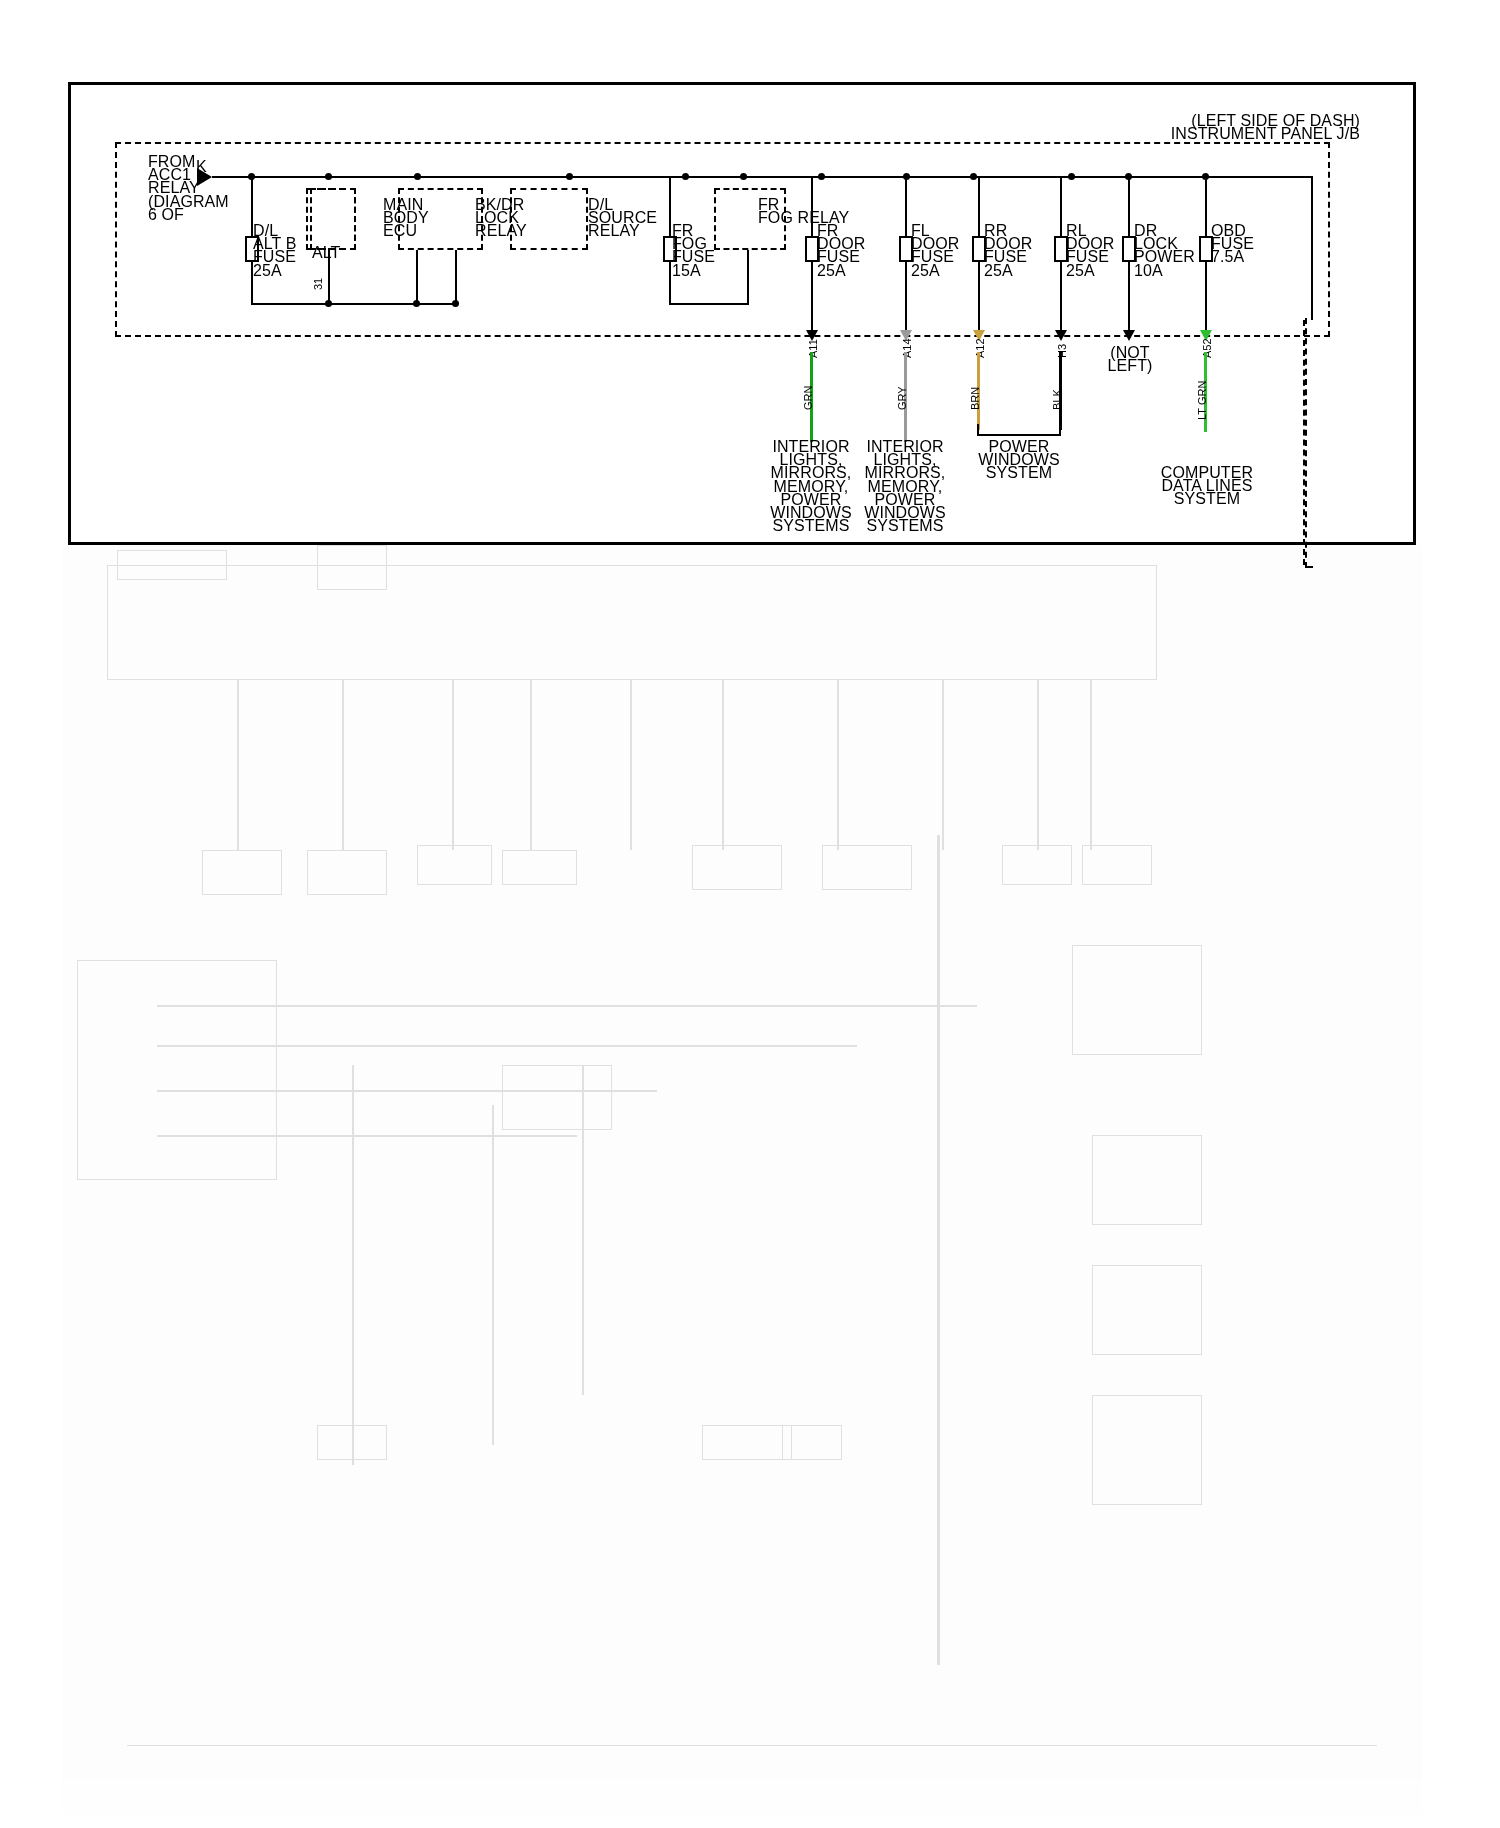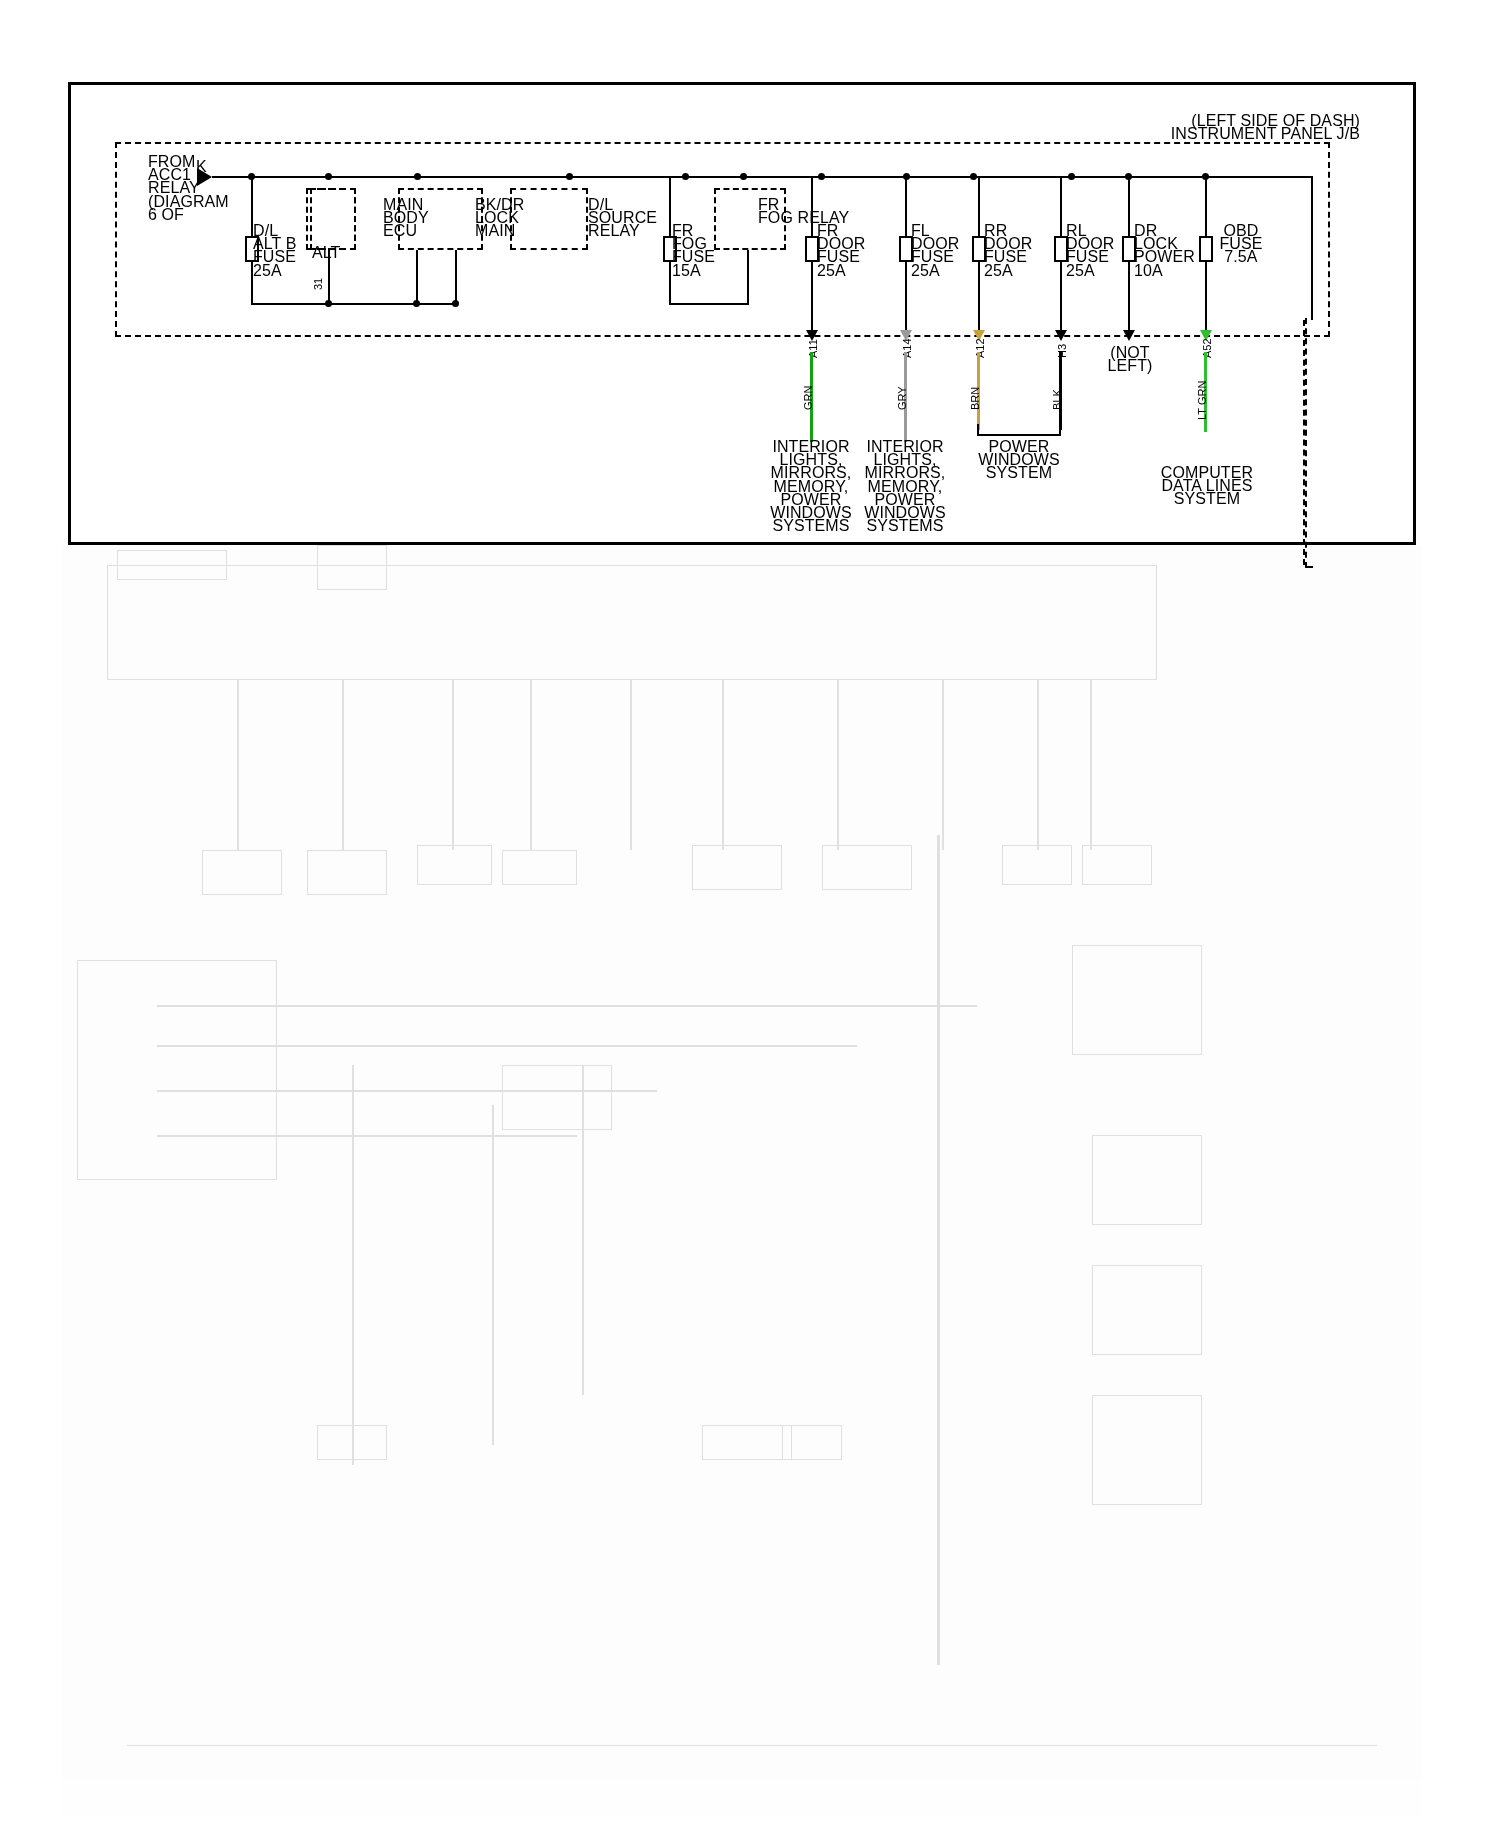--- a/index.html
+++ b/index.html
@@ -225,21 +225,21 @@
   <div class="vline" style="left:328px; top:250px; height:54px;"></div>
 
   <div class="fusebox" style="left:310px; top:188px; width:46px; height:62px;"></div>
   <div class="lbl" style="left:343px; top:198px; width:60px;margin-left:40px;">MAIN
 BODY
 ECU</div>
 
   <div class="fusebox" style="left:398px; top:188px; width:85px; height:62px;"></div>
   <div class="lbl" style="left:475px; top:198px; width:60px;">BK/DR
 LOCK
-MAIN</div>
+RELAY</div>
   <div class="vline" style="left:416px; top:250px; height:54px;"></div>
   <div class="vline" style="left:455px; top:250px; height:54px;"></div>
 
   <div class="fusebox" style="left:510px; top:188px; width:78px; height:62px;"></div>
   <div class="lbl" style="left:588px; top:198px; width:60px;">D/L
 SOURCE
 RELAY</div>
 
   <div class="hline" style="left:251px; top:303px; width:206px;"></div>
   <div class="dot" style="left:325px; top:300px;"></div>
@@ -333,21 +333,21 @@
 LOCK
 POWER
 10A</div>
   <div class="vline" style="left:1128px; top:262px; height:70px;"></div>
   <div class="arrow-dn" style="left:1123px; top:330px;"></div>
   <div class="lbl c" style="left:1085px; top:346px; width:90px;">(NOT
 LEFT)</div>
 
   <div class="vline" style="left:1205px; top:176px; height:65px;"></div>
   <div class="fuse" style="left:1199px; top:236px;"></div>
-  <div class="lbl" style="left:1211px; top:224px; width:60px;text-align:center;">OBD
+  <div class="lbl" style="left:1211px; top:224px; width:60px;">OBD
 FUSE
 7.5A</div>
   <div class="vline" style="left:1205px; top:262px; height:70px;"></div>
   <div class="arrow-dn ltgrn" style="left:1200px; top:330px;"></div>
   <div class="vtext" style="left:1201px; top:358px;">A52</div>
   <div class="cwire" style="left:1204px; top:352px; height:80px; background:#2fbe2f;"></div>
   <div class="vtext" style="left:1196px; top:420px;">LT GRN</div>
   <div class="lbl c" style="left:1148px; top:466px; width:118px;">COMPUTER
 DATA LINES
 SYSTEM</div>

